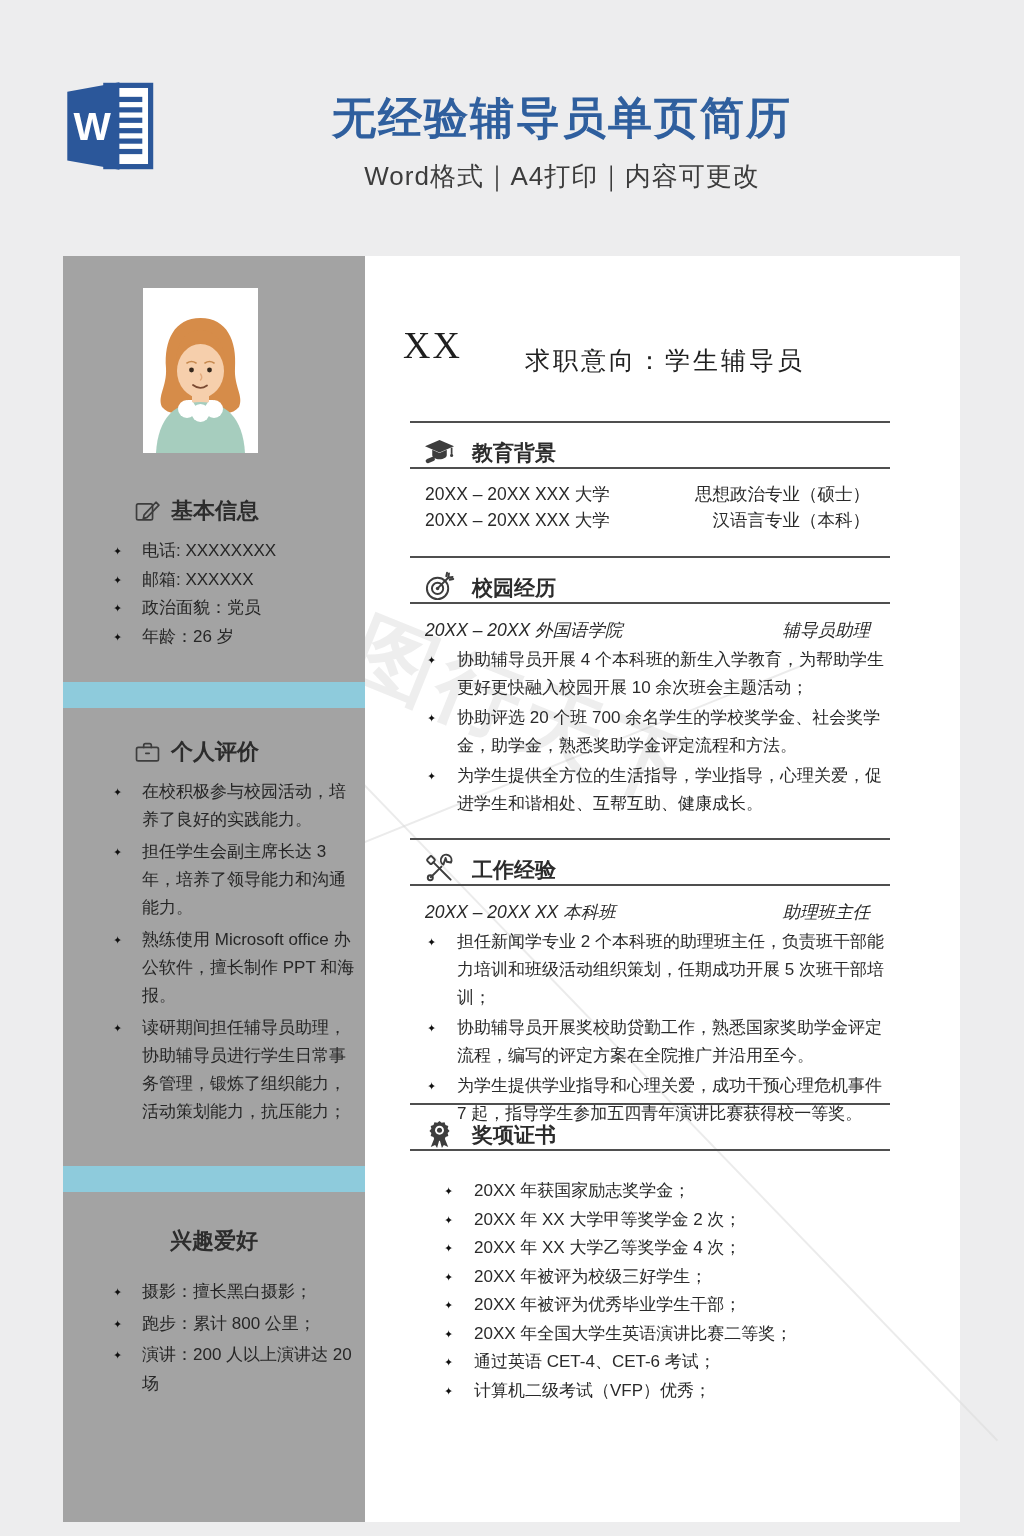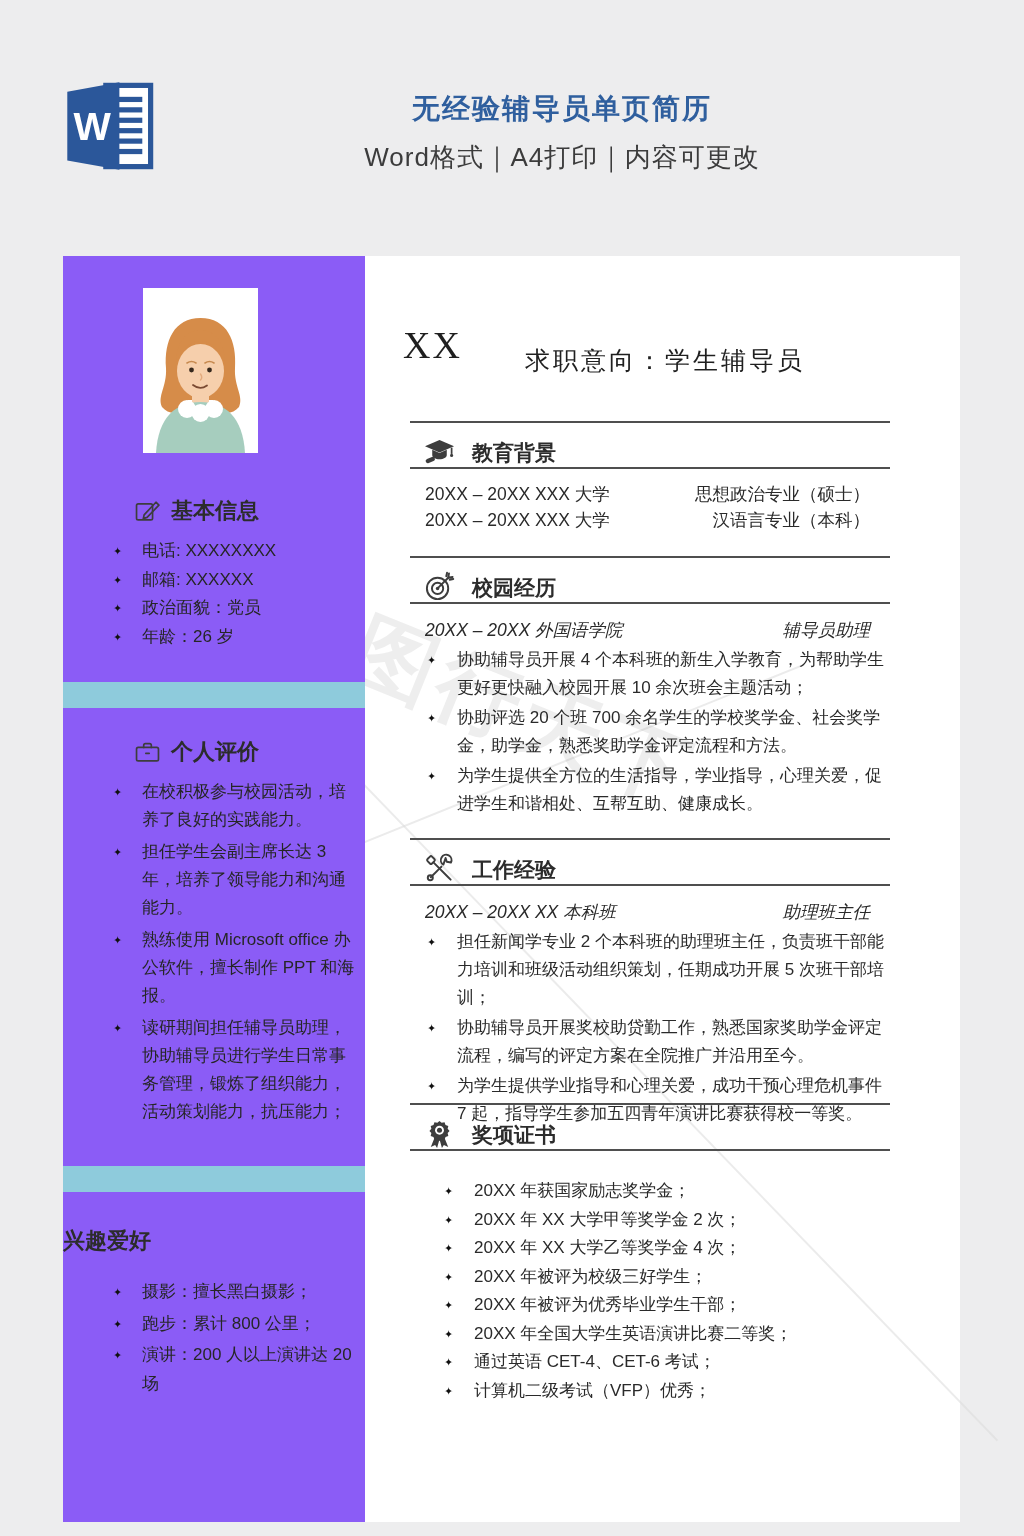--- a/index.html
+++ b/index.html
@@ -2,44 +2,44 @@
 <html><head>
 <meta charset="utf-8">
 <style>
   html,body{margin:0;padding:0;}
   body{width:1024px;height:1536px;font-family:"Liberation Sans","DejaVu Sans",sans-serif;}
   .canvas{position:relative;width:1024px;height:1536px;background:#ededee;overflow:hidden;color:#333;}
 
   
   .word-icon{position:absolute;left:60px;top:76px;width:100px;height:100px;}
   .top-text{position:absolute;left:100px;top:92px;width:924px;text-align:center;}
-  .main-title{font-size:28px;font-weight:700;color:#2f5f9e;letter-spacing:2px;line-height:1.2;font-family:Liberation Serif, serif;}
+  .main-title{font-size:44px;font-weight:700;color:#2f5f9e;letter-spacing:2px;line-height:1.2;}
   .sub-title{margin-top:14px;font-size:26px;color:#3c3c3c;letter-spacing:1px;}
 
   
   .page{position:absolute;left:63px;top:256px;width:897px;height:1266px;background:#ffffff;}
 
   
   .wm-line{position:absolute;height:2px;background:#dadada;opacity:.55;}
   .wm-a{width:1150px;left:-40px;top:770px;transform:rotate(46deg);}
   .wm-b{width:520px;left:240px;top:505px;transform:rotate(-22deg);}
   .wm-text{position:absolute;left:280px;top:400px;font-size:84px;font-weight:700;
            color:rgba(90,90,90,0.10);transform:rotate(22deg);letter-spacing:6px;white-space:nowrap;}
 
   
-  .sidebar{position:absolute;left:0;top:0;width:302px;height:1266px;background:#8b5cf6;}
+  .sidebar{position:absolute;left:0;top:0;width:302px;height:1266px;background:#a3a3a3;}
   .photo{position:absolute;left:80px;top:32px;width:115px;height:165px;background:#fff;}
   .photo svg{display:block;width:100%;height:100%;}
   .band{position:absolute;left:0;width:302px;height:26px;background:#8ecbdc;}
   .band1{top:426px;} .band2{top:910px;}
   .sb-h{position:absolute;left:71px;display:flex;align-items:center;gap:10px;
         font-size:22px;font-weight:600;color:#2c2c2c;height:30px;}
   .sb-h svg{width:27px;height:27px;flex:0 0 27px;}
   .sb-h-basic{top:240px;} .sb-h-eval{top:481px;}
-  .sb-title-center{position:absolute;left:0;top:970px;width:302px;
+  .sb-title-center{position:absolute;left:0;top:970px;width:302px;text-align:center;
         font-size:22px;font-weight:600;color:#2c2c2c;}
   .sb-list{position:absolute;left:50px;width:242px;margin:0;padding:0;list-style:none;font-size:17px;color:#262626;}
   .sb-list li{display:flex;}
   .blt{flex:0 0 29px;font-size:11px;color:#111;}
   .sb-list .txt{flex:1;}
   .list-basic{top:281px;} .list-basic li{line-height:28.5px;}
   .list-eval{top:522px;}  .list-eval li{line-height:28px;margin-bottom:4px;}
   .list-hobby{top:1022px;}.list-hobby li{line-height:28.5px;margin-bottom:3px;}
 
   

